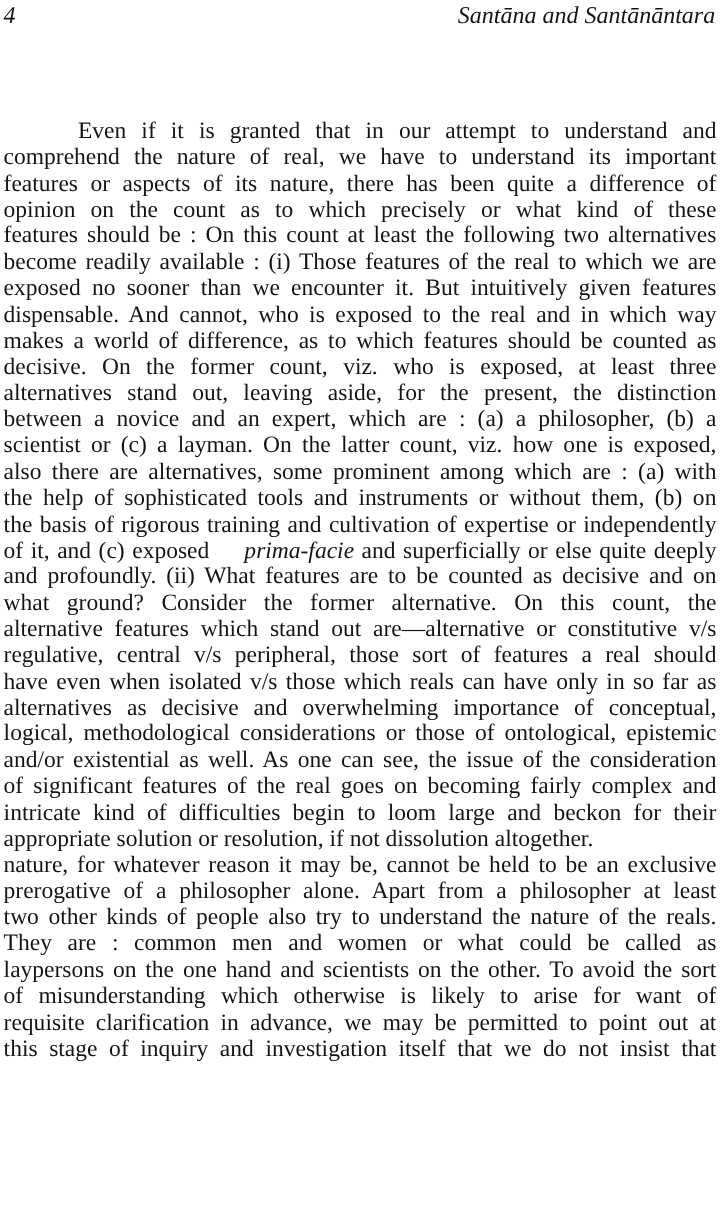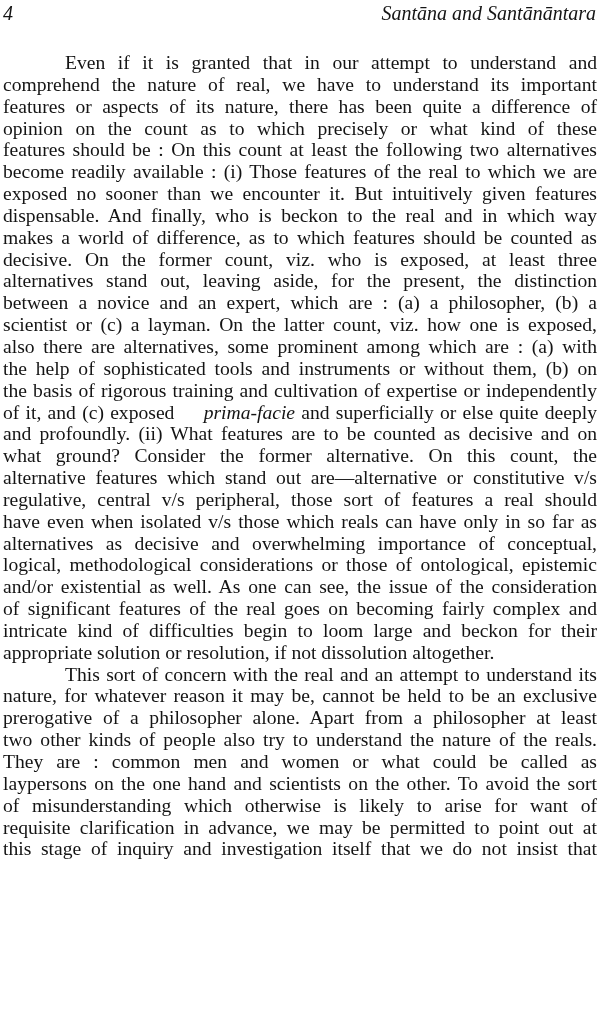--- a/index.html
+++ b/index.html
@@ -17,61 +17,60 @@
   .book-title { position: absolute; right: 4px; top: 0; }
   .body-text {
     position: absolute; top: 52px; left: 3px; width: 594px;
     font-size: 19.6px; line-height: 21.85px;
   }
   .line {
     display: block; white-space: nowrap; height: 21.85px;
     text-align: justify; text-align-last: justify;
   }
   .line.last { text-align-last: left; }
-  .line.indent { padding-left: 62px; }
+  .line.indent { padding-left: 62px; margin-top: 47px; }
   .ital { font-style: italic; margin-left: 23px; }
 </style>
 </head>
 <body>
 
 <div class="running-head">
   <span class="page-num">4</span>
   <span class="book-title">Santāna and Santānāntara</span>
 </div>
 
 <div class="body-text" id="body-text">
     <span class="line indent">Even if it is granted that in our attempt to understand and</span>
     <span class="line">comprehend the nature of real, we have to understand its important</span>
     <span class="line">features or aspects of its nature, there has been quite a difference of</span>
     <span class="line">opinion on the count as to which precisely or what kind of these</span>
     <span class="line">features should be : On this count at least the following two alternatives</span>
     <span class="line">become readily available : (i) Those features of the real to which we are</span>
     <span class="line">exposed no sooner than we encounter it. But intuitively given features</span>
-    <span class="line">dispensable. And finally, who is beckon to the real and in which way</span>
+    <span class="line">dispensable. And cannot, who is exposed to the real and in which way</span>
     <span class="line">makes a world of difference, as to which features should be counted as</span>
     <span class="line">decisive. On the former count, viz. who is exposed, at least three</span>
     <span class="line">alternatives stand out, leaving aside, for the present, the distinction</span>
     <span class="line">between a novice and an expert, which are : (a) a philosopher, (b) a</span>
     <span class="line">scientist or (c) a layman. On the latter count, viz. how one is exposed,</span>
     <span class="line">also there are alternatives, some prominent among which are : (a) with</span>
     <span class="line">the help of sophisticated tools and instruments or without them, (b) on</span>
     <span class="line">the basis of rigorous training and cultivation of expertise or independently</span>
     <span class="line"><span>of it, and (c) exposed </span><span class="ital">prima-facie</span><span> and superficially or else quite deeply</span></span>
     <span class="line">and profoundly. (ii) What features are to be counted as decisive and on</span>
     <span class="line">what ground? Consider the former alternative. On this count, the</span>
     <span class="line">alternative features which stand out are—alternative or constitutive v/s</span>
     <span class="line">regulative, central v/s peripheral, those sort of features a real should</span>
     <span class="line">have even when isolated v/s those which reals can have only in so far as</span>
     <span class="line">alternatives as decisive and overwhelming importance of conceptual,</span>
     <span class="line">logical, methodological considerations or those of ontological, epistemic</span>
     <span class="line">and/or existential as well. As one can see, the issue of the consideration</span>
     <span class="line">of significant features of the real goes on becoming fairly complex and</span>
     <span class="line">intricate kind of difficulties begin to loom large and beckon for their</span>
     <span class="line last">appropriate solution or resolution, if not dissolution altogether.</span>
-    <span class="line indent">This sort of concern with the real and an attempt to understand its</span>
     <span class="line">nature, for whatever reason it may be, cannot be held to be an exclusive</span>
     <span class="line">prerogative of a philosopher alone. Apart from a philosopher at least</span>
     <span class="line">two other kinds of people also try to understand the nature of the reals.</span>
     <span class="line">They are : common men and women or what could be called as</span>
     <span class="line">laypersons on the one hand and scientists on the other. To avoid the sort</span>
     <span class="line">of misunderstanding which otherwise is likely to arise for want of</span>
     <span class="line">requisite clarification in advance, we may be permitted to point out at</span>
     <span class="line">this stage of inquiry and investigation itself that we do not insist that</span>
   </div>
 

